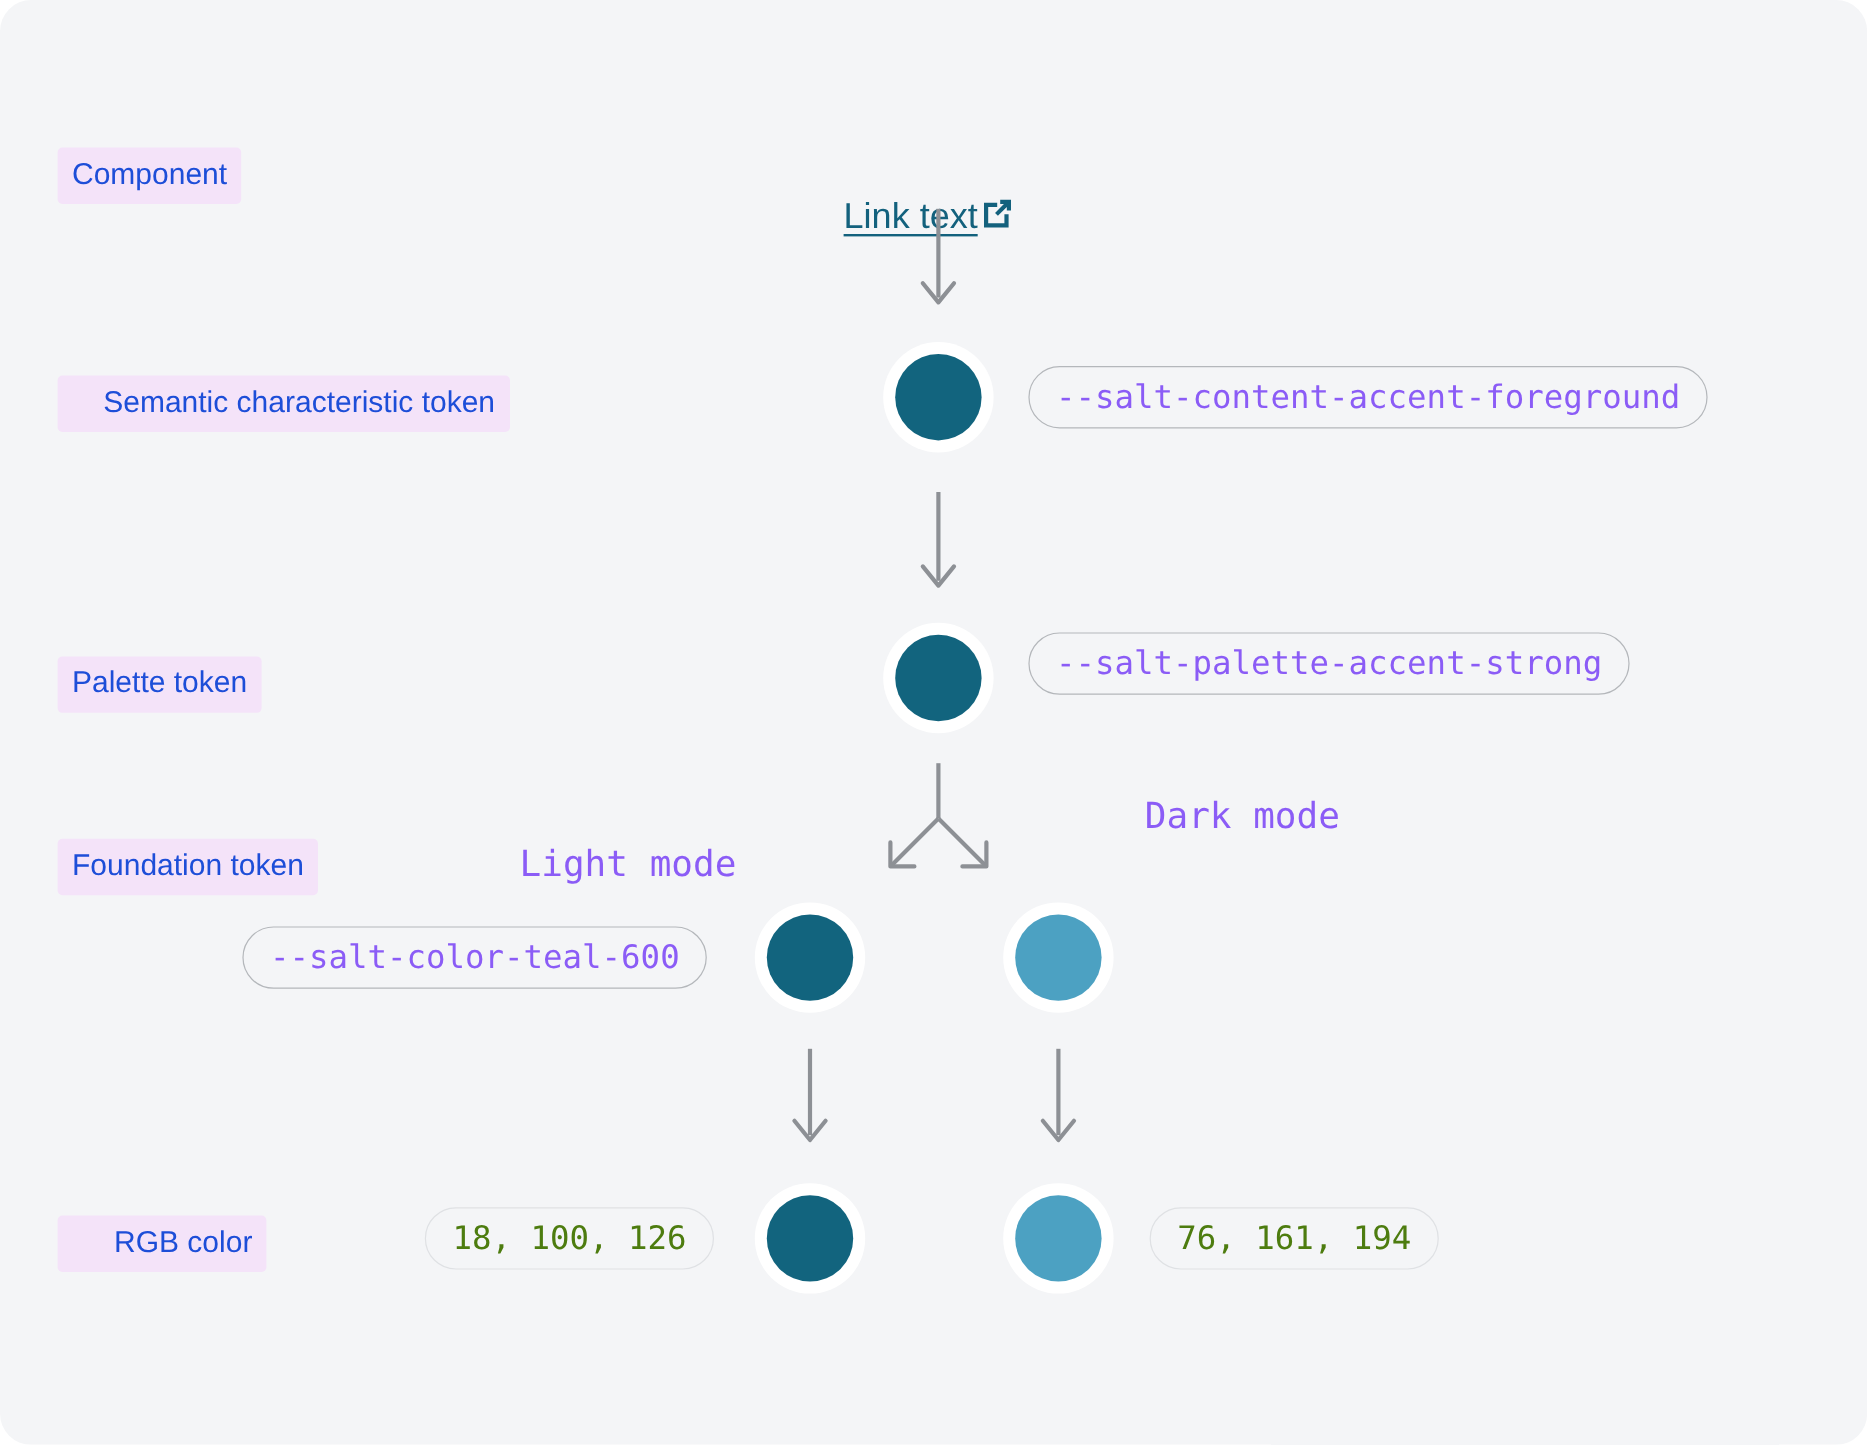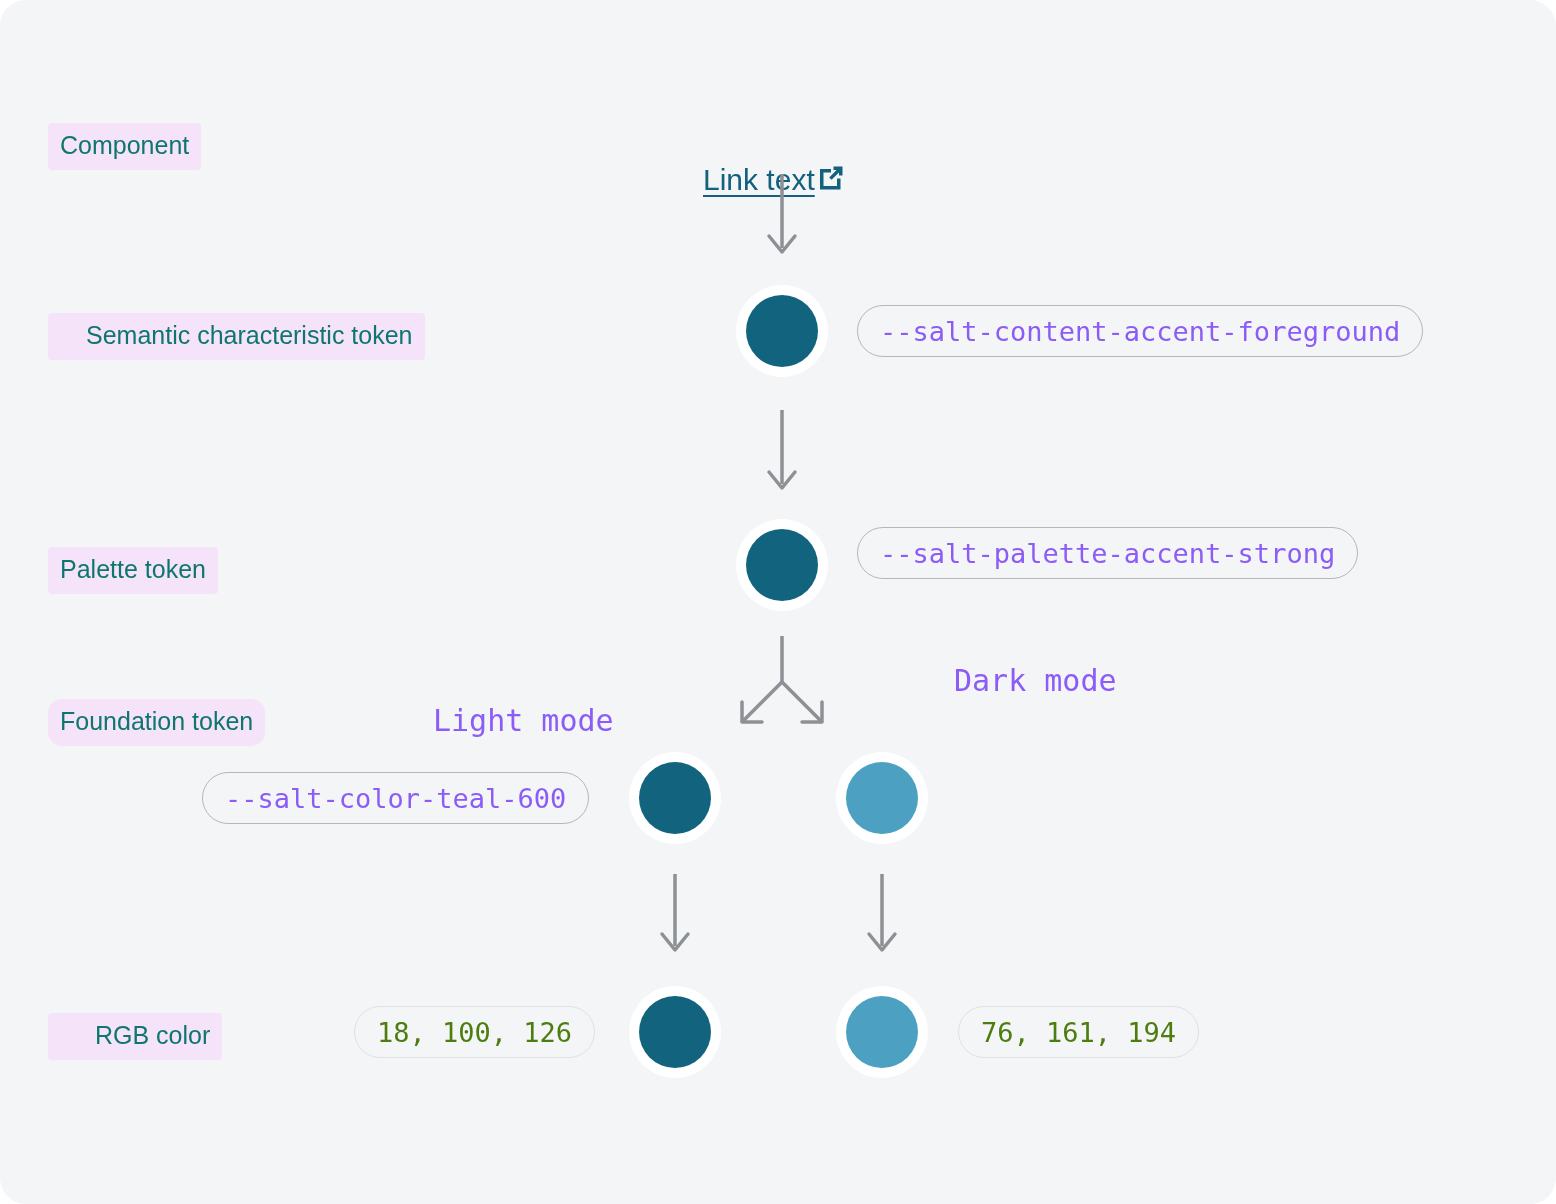--- a/index.html
+++ b/index.html
@@ -20,21 +20,21 @@
     background: #f4f5f7;
     border-radius: 26px;
     overflow: hidden;
   }
 
   
   .stage-label {
     position: absolute;
     display: inline-block;
     background: #f4e3f9;
-    color: #0f766e;
+    color: #1d4ed8;
     font-family: "Liberation Sans", sans-serif;
     font-size: 25px;
     line-height: 1;
     padding: 10px 12px 12px 12px;
     border-radius: 4px;
     white-space: nowrap;
   }
 
   
   .pill {
@@ -112,21 +112,21 @@
 <body>
 
 <div class="page">
 
   <div class="stage-label" style="left:48px; top:123px;">Component</div>
 
   <div class="stage-label" style="left:48px; top:313px;padding-left:38px;">Semantic characteristic token</div>
 
   <div class="stage-label" style="left:48px; top:547px;text-align:right;">Palette token</div>
 
-  <div class="stage-label" style="left:48px; top:699px;border-radius:14px;">Foundation token</div>
+  <div class="stage-label" style="left:48px; top:699px;">Foundation token</div>
 
   <div class="stage-label" style="left:48px; top:1013px;padding-left:47px;">RGB color</div>
 
   <div class="link-wrap" style="left:703px; top:122px;">
     <span class="link-text">Link text</span>
     <span class="ext-icon">
       <svg width="32" height="32" viewBox="0 0 32 32" aria-hidden="true">
         <path d="M5 7 H16 V10.5 H8.5 V24 H22 V16.5 H25.5 V27.5 H5 Z" fill="#13617d"></path>
         <path d="M18.5 4.5 H27.5 V13.5 H24 V10.4 L16.6 17.8 L14.2 15.4 L21.6 8 H18.5 Z" fill="#13617d"></path>
       </svg>

